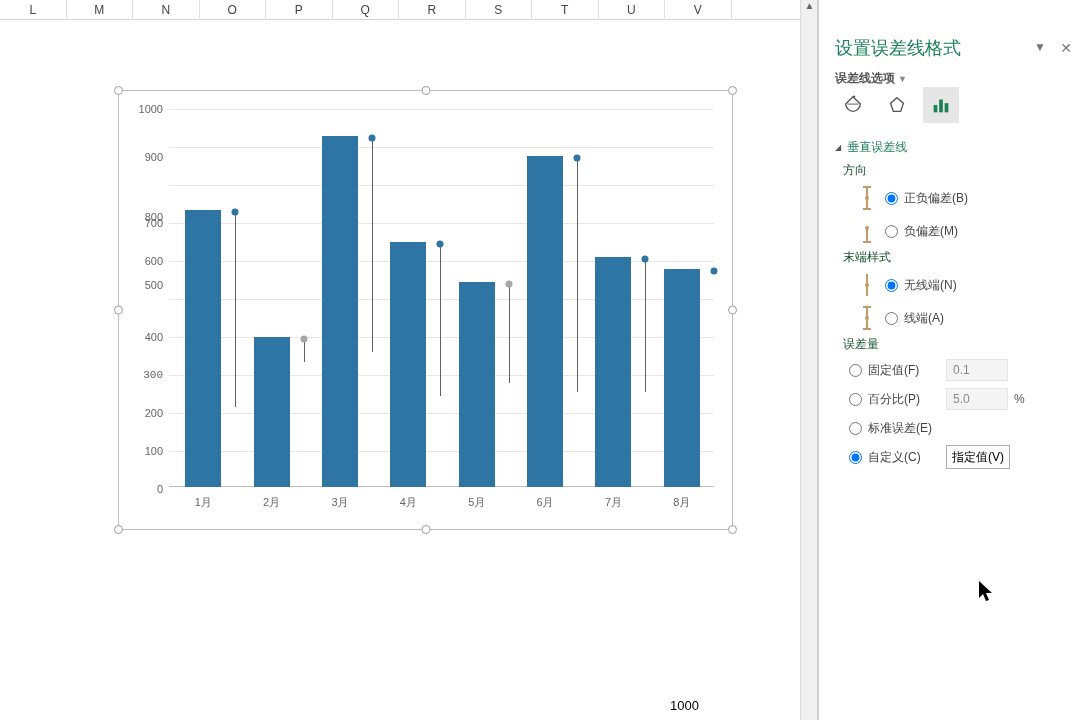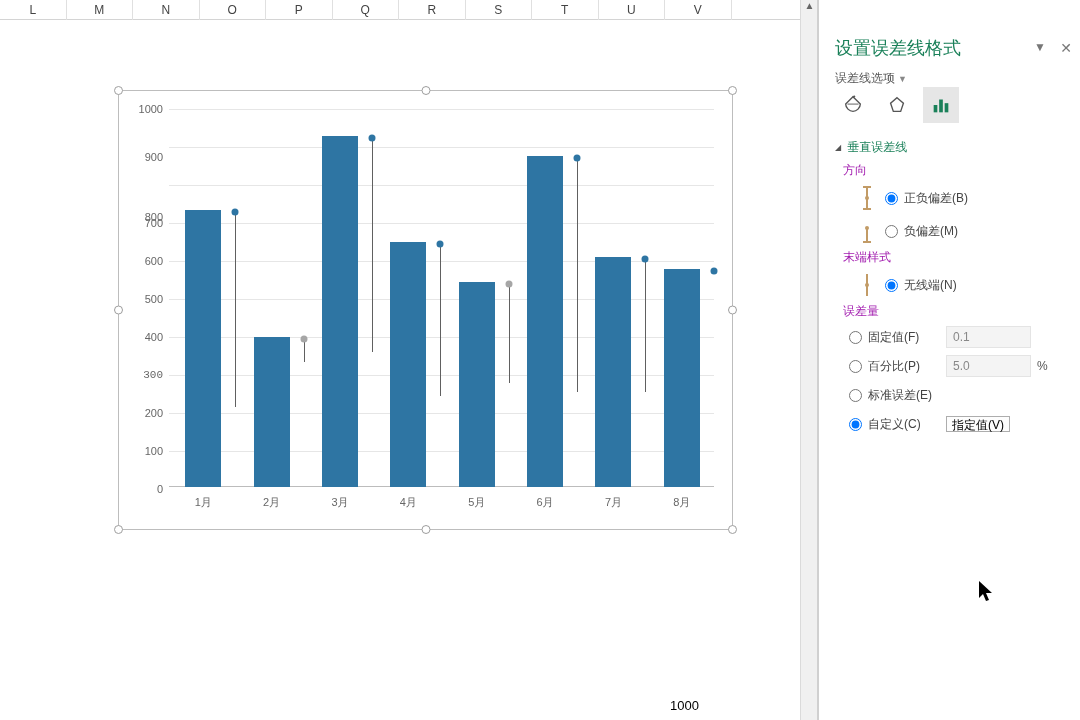--- a/index.html
+++ b/index.html
@@ -14,44 +14,44 @@
 .vscroll-stub .arrow-up { width: 17px; height: 17px; text-align: center; font-size: 10px; color: #666; }
 
 
 .pane-divider { position: absolute; left: 817px; top: 0; width: 2px; height: 100%; background: #d0d0d0; }
 
 
 .side-pane { position: absolute; left: 819px; top: 0; right: 0; bottom: 0; padding: 8px 12px 0 16px; background: #fff; }
 .pane-title { font-size: 18px; color: #1a8059; font-weight: 400; margin-top: 28px; margin-bottom: 10px; }
 .pane-close { position: absolute; top: 40px; right: 8px; font-size: 14px; color: #777; cursor: pointer; }
 .pane-menu-icon { position: absolute; top: 40px; right: 34px; font-size: 12px; color: #777; cursor: pointer; }
-.pane-subtitle-row { font-size: 12px; color: #555; margin: 0 0; }
+.pane-subtitle-row { font-size: 12px; color: #555; margin: 0 0; font-weight: bold; }
 .pane-subtitle-row .dd { font-size: 9px; color: #888; margin-left: 3px; }
 
 .icon-tabs { display: flex; gap: 8px; margin-bottom: 16px; }
 .icon-tab { width: 36px; height: 36px; display: flex; align-items: center; justify-content: center; cursor: pointer; }
 .icon-tab.active { background: #e6e6e6; }
 .icon-tab svg { width: 22px; height: 22px; }
 
 .section { margin-bottom: 14px; }
 .section-header { font-size: 12px; color: #1a8059; margin-bottom: 6px; display: flex; align-items: center; }
 .section-header .caret { font-size: 8px; margin-right: 6px; color: #555; }
-.sub-label { font-size: 12px; color: #a21caf; margin: 1px 0 4px 8px; }
+.sub-label { font-size: 12px; color: #14532d; margin: 1px 0 4px 8px; }
 
 .opt-row { display: flex; align-items: center; margin: 3px 0 3px 14px; height: 30px; }
 .opt-row .opt-icon { width: 36px; display: flex; justify-content: center; }
 .opt-row input[type=radio] { margin-right: 6px; }
 .opt-row label { font-size: 12px; color: #444; display: flex; align-items: center; }
 
 .amount-row { display: flex; align-items: center; margin: 3px 0 3px 14px; height: 26px; }
 .amount-row input[type=radio] { margin-right: 6px; }
 .amount-row .lbl { font-size: 12px; color: #444; width: 78px; }
-.amount-row .val-input { width: 85px; height: 22px; font-size: 12px; background: #f4f4f4; border: 1px solid #e4e4e4; padding: 0 6px; color: #888; }
+.amount-row .val-input { width: 62px; height: 22px; font-size: 12px; background: #f4f4f4; border: 1px solid #e4e4e4; padding: 0 6px; color: #888; }
 .amount-row .pct { font-size: 12px; color: #555; margin-left: 6px; }
-.specify-btn { width: 64px; height: 16px; font-size: 12px; border: 1px solid #adadad; background: #fdfdfd; cursor: pointer; }
+.specify-btn { width: 64px; height: 24px; font-size: 12px; border: 1px solid #adadad; background: #fdfdfd; cursor: pointer; }
 
 
 .chart-box { position: absolute; left: 118px; top: 90px; width: 615px; height: 440px; border: 1px solid #bdbdbd; background: #fff; }
 .sel-handle { position: absolute; width: 9px; height: 9px; border: 1px solid #9e9e9e; border-radius: 50%; background: #fff; }
 .h-tl { left: -5px; top: -5px; } .h-tr { right: -5px; top: -5px; }
 .h-bl { left: -5px; bottom: -5px; } .h-br { right: -5px; bottom: -5px; }
 .h-tm { left: 50%; top: -5px; transform: translateX(-50%); }
 .h-bm { left: 50%; bottom: -5px; transform: translateX(-50%); }
 .h-ml { left: -5px; top: 50%; transform: translateY(-50%); }
 .h-mr { right: -5px; top: 50%; transform: translateY(-50%); }
@@ -166,20 +166,34 @@
     <div class="opt-row">
       <span class="opt-icon">
           <svg width="14" height="26">
             <line x1="7" y1="2" x2="7" y2="24" stroke="#c29b66" stroke-width="2"></line>
             <circle cx="7" cy="13" r="2" fill="#c29b66"></circle>
           </svg>
         </span>
       <label>
           <input type="radio" name="cap" checked="" style="">
           <span>无线端(N)</span>
+        </label>
+    </div>
+    <div class="opt-row">
+      <span class="opt-icon">
+          <svg width="14" height="26">
+            <line x1="7" y1="2" x2="7" y2="24" stroke="#c29b66" stroke-width="2"></line>
+            <line x1="3" y1="2" x2="11" y2="2" stroke="#c29b66" stroke-width="2"></line>
+            <line x1="3" y1="24" x2="11" y2="24" stroke="#c29b66" stroke-width="2"></line>
+            <circle cx="7" cy="13" r="2" fill="#c29b66"></circle>
+          </svg>
+        </span>
+      <label>
+          <input type="radio" name="cap" style="">
+          <span>线端(A)</span>
         </label>
     </div>
 
     <div class="sub-label">误差量</div>
     <div class="amount-row">
       <input type="radio" name="amt" style="">
       <span class="lbl">固定值(F)</span>
       <input class="val-input" readonly="" value="0.1" style="">
     </div>
     <div class="amount-row">
@@ -214,21 +228,21 @@
   <div class="yaxis-lbl" style="top: 380px;">0</div>
       <div class="gridline" style="top: 342px;"></div>
       <div class="yaxis-lbl" style="top: 342px;">100</div>
       <div class="gridline" style="top: 304px;"></div>
       <div class="yaxis-lbl" style="top: 304px;">200</div>
       <div class="gridline" style="top: 266px;"></div>
       <div class="yaxis-lbl" style="top: 266px; font-family: Liberation Mono, monospace;">300</div>
       <div class="gridline" style="top: 228px;"></div>
       <div class="yaxis-lbl" style="top: 228px;">400</div>
       <div class="gridline" style="top: 190px;"></div>
-      <div class="yaxis-lbl" style="top: 190px;">500</div>
+      <div class="yaxis-lbl" style="top: 176px;">500</div>
       <div class="gridline" style="top: 152px;"></div>
       <div class="yaxis-lbl" style="top: 152px;">600</div>
       <div class="gridline" style="top: 114px;"></div>
       <div class="yaxis-lbl" style="top: 114px;">700</div>
       <div class="gridline" style="top: 76px;"></div>
       <div class="yaxis-lbl" style="top: 76px; margin-top: 32px;">800</div>
       <div class="gridline" style="top: 38px;"></div>
       <div class="yaxis-lbl" style="top: 48px;">900</div>
       <div class="gridline" style="top: 0px;"></div>
       <div class="yaxis-lbl" style="top: 0px;">1000</div>

